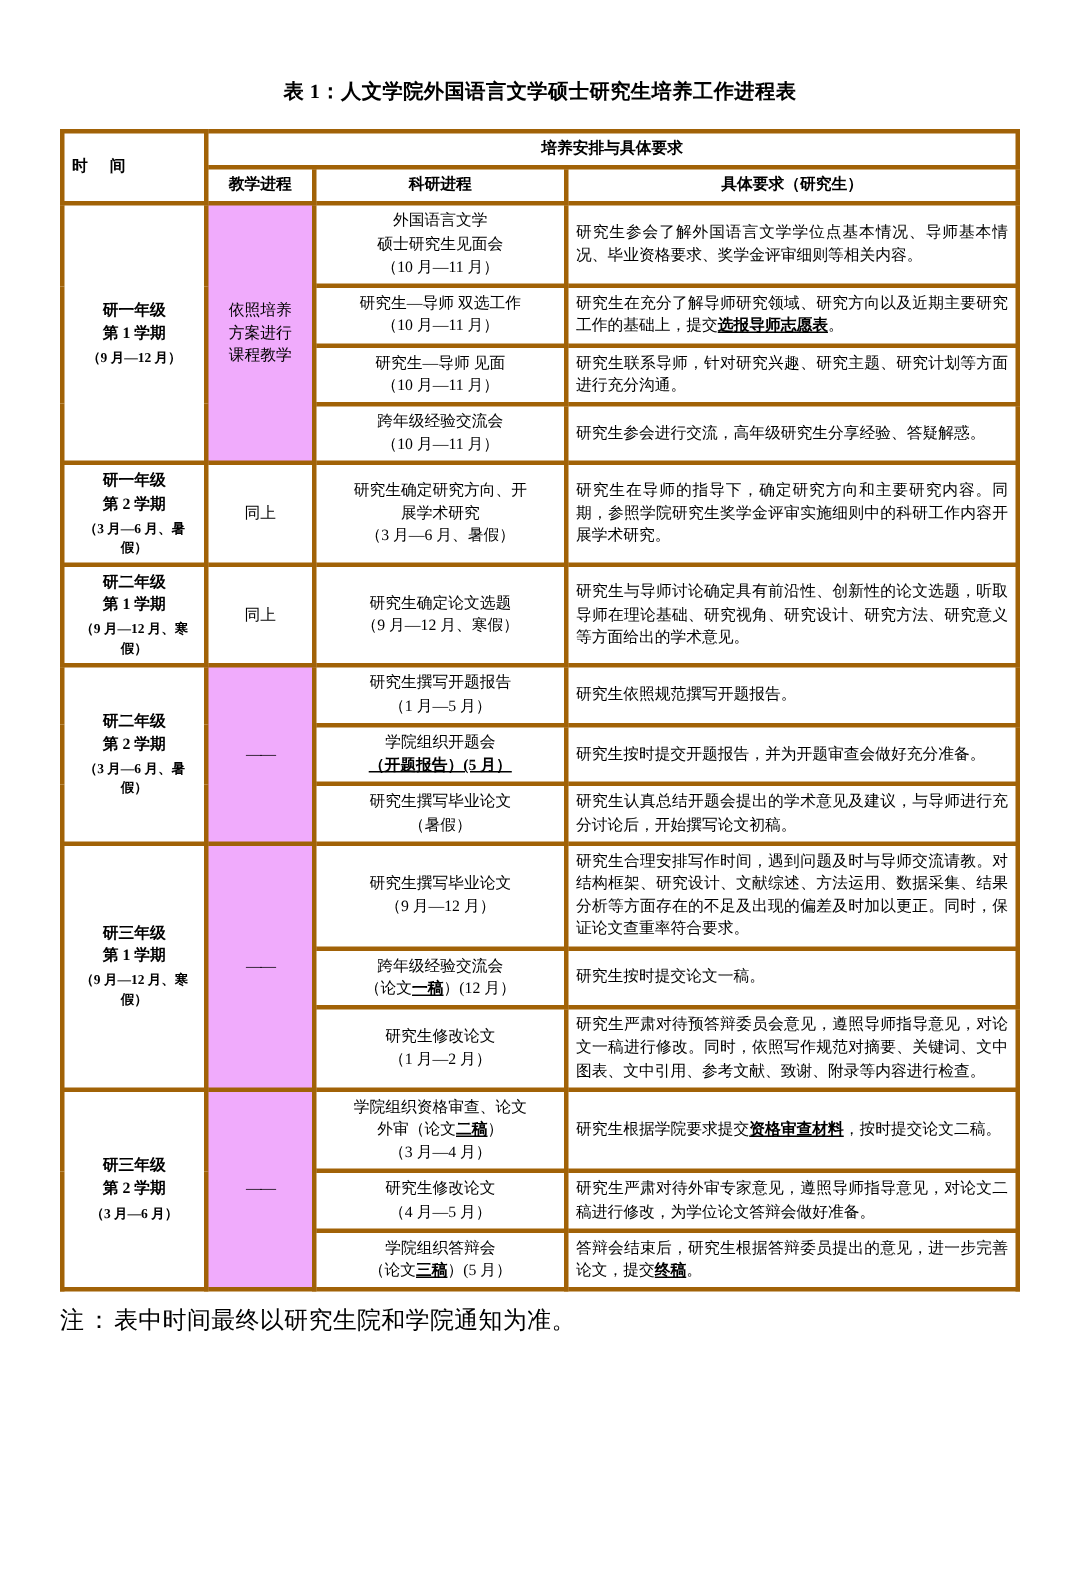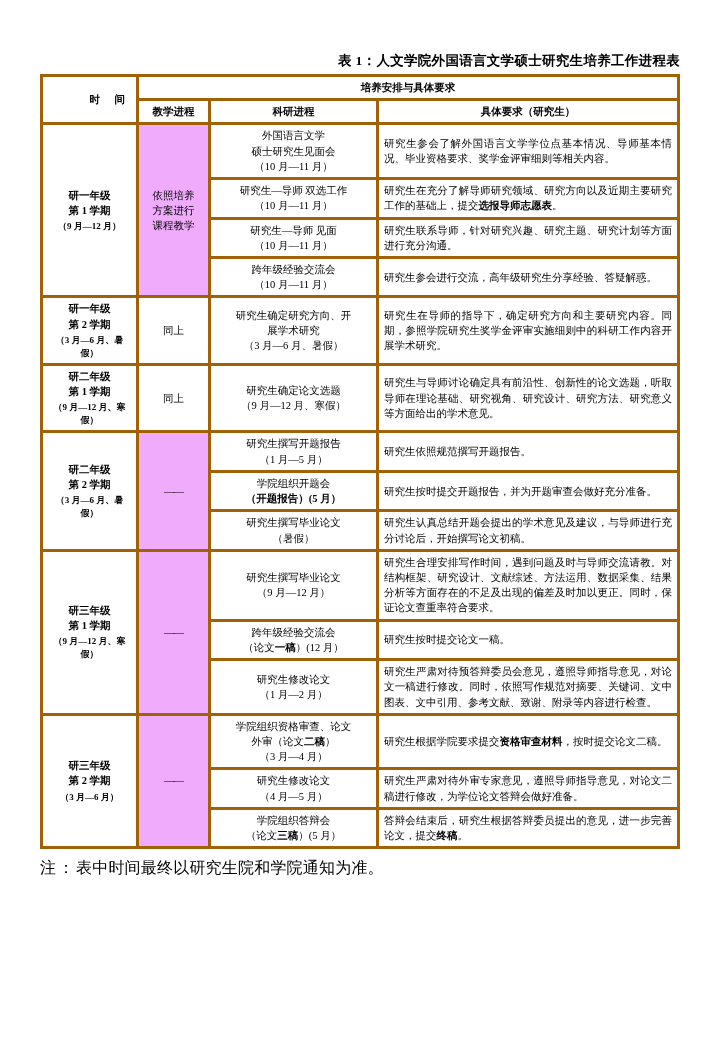--- a/index.html
+++ b/index.html
@@ -15,25 +15,25 @@
     overflow: hidden;
   }
   .page {
     width: 720px;
     height: 1064px;
     box-sizing: border-box;
     padding: 52px 40px 0 40px;
     position: relative;
   }
   .doc-title {
-    text-align: right;
+    text-align: center;
     font-size: 13.5px;
     font-weight: bold;
     letter-spacing: 0.3px;
-    margin-bottom: 4px;
+    margin-bottom: 16px;
   }
   table.main {
     width: 100%;
     border-collapse: collapse;
     table-layout: fixed;
   }
   table.main td, table.main th {
     border: 3px solid #a16207;
     padding: 3px 5px;
     vertical-align: middle;
@@ -45,21 +45,21 @@
   .c-res    { width: 168px; }
   .c-req    { width: auto; }
 
   .hdr-span {
     text-align: center;
     font-weight: bold;
     font-size: 11.5px;
     padding: 6px 4px;
   }
   .hdr-time {
-    text-align: right;
+    text-align: left;
     font-weight: bold;
     font-size: 12px;
     letter-spacing: 6px;
     padding-left: 8px;
   }
   .hdr-sub {
     text-align: center;
     font-weight: bold;
     font-size: 11px;
   }
@@ -92,21 +92,21 @@
   }
   .dash {
     text-align: center;
     font-size: 11px;
     letter-spacing: -1px;
   }
   .res-cell {
     text-align: center;
     line-height: 1.75;
   }
-  .b { font-weight: bold; }
+  .b { font-weight: bold; text-decoration: underline; }
   .note {
     margin-top: 9px;
     font-size: 16px;
     letter-spacing: 0.2px;
   }
   .note .lbl { letter-spacing: 2px; }
 </style>
 </head>
 <body>
 

